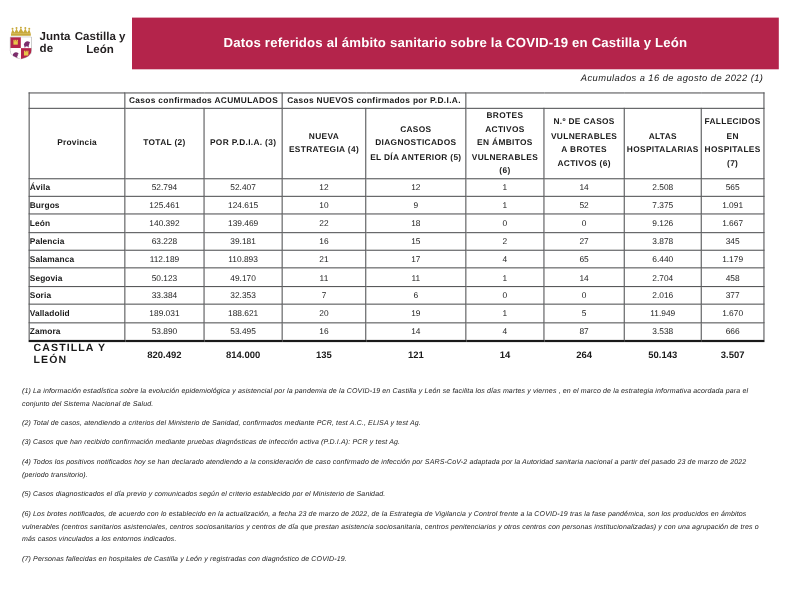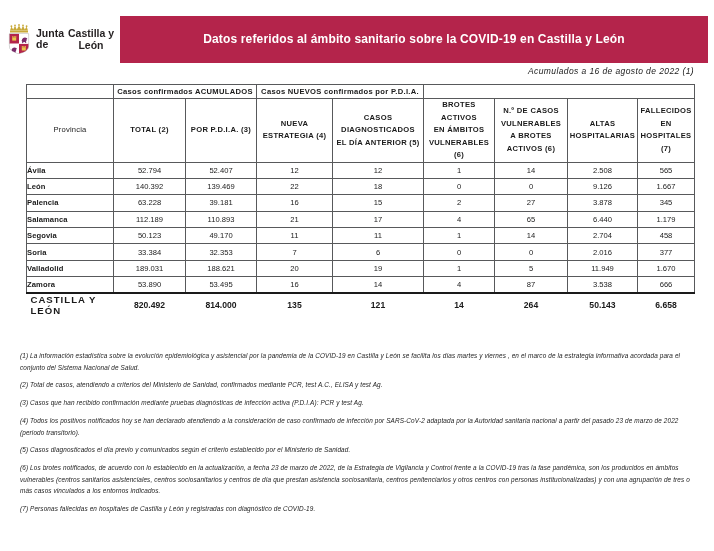--- a/index.html
+++ b/index.html
@@ -107,21 +107,21 @@
   .blank-cell { border: none; }
   .hdr {
     height: 63px;
     font-weight: bold;
     text-align: center;
     vertical-align: middle;
     line-height: 12.5px;
     letter-spacing: 0.3px;
   }
   .prov-hdr {
-    font-weight: normal;
+    font-weight: bold;
     text-align: center;
     vertical-align: middle;
     letter-spacing: 0.2px;
   }
   td.prov {
     height: 16.4px;
     font-weight: bold;
     text-align: left;
     padding-left: 4px;
     letter-spacing: 0.1px;
@@ -293,20 +293,31 @@
             <td class="num">52.794</td>
             <td class="num">52.407</td>
             <td class="num">12</td>
             <td class="num">12</td>
             <td class="num">1</td>
             <td class="num">14</td>
             <td class="num">2.508</td>
             <td class="num">565</td>
           </tr>
           <tr>
+            <td class="prov">Burgos</td>
+            <td class="num">125.461</td>
+            <td class="num">124.615</td>
+            <td class="num">10</td>
+            <td class="num">9</td>
+            <td class="num">1</td>
+            <td class="num">52</td>
+            <td class="num">7.375</td>
+            <td class="num">1.091</td>
+          </tr>
+          <tr>
             <td class="prov">León</td>
             <td class="num">140.392</td>
             <td class="num">139.469</td>
             <td class="num">22</td>
             <td class="num">18</td>
             <td class="num">0</td>
             <td class="num">0</td>
             <td class="num">9.126</td>
             <td class="num">1.667</td>
           </tr>
@@ -380,21 +391,21 @@
       <tfoot>
         <tr class="total">
           <td class="prov-total">CASTILLA Y LEÓN</td>
           <td class="num-total">820.492</td>
           <td class="num-total">814.000</td>
           <td class="num-total">135</td>
           <td class="num-total">121</td>
           <td class="num-total">14</td>
           <td class="num-total">264</td>
           <td class="num-total">50.143</td>
-          <td class="num-total">6.658</td>
+          <td class="num-total">3.507</td>
         </tr>
       </tfoot>
     </table>
   </div>
 
   <div class="notes" id="notes-container">
       <div class="note">(1) La información estadística sobre la evolución epidemiológica y asistencial por la pandemia de la COVID-19 en Castilla y León se facilita los días  martes  y  viernes , en el marco de la estrategia informativa acordada para el conjunto del Sistema Nacional de Salud.</div>
       <div class="note">(2) Total de casos, atendiendo a criterios del Ministerio de Sanidad, confirmados mediante PCR, test A.C., ELISA y test Ag.</div>
       <div class="note">(3) Casos que han recibido confirmación mediante pruebas diagnósticas de infección activa (P.D.I.A): PCR y test Ag.</div>
       <div class="note">(4) Todos los positivos notificados hoy se han declarado atendiendo a la consideración de caso confirmado de infección por SARS-CoV-2 adaptada por la Autoridad sanitaria nacional a partir del pasado 23 de marzo de 2022 (periodo transitorio).</div>

